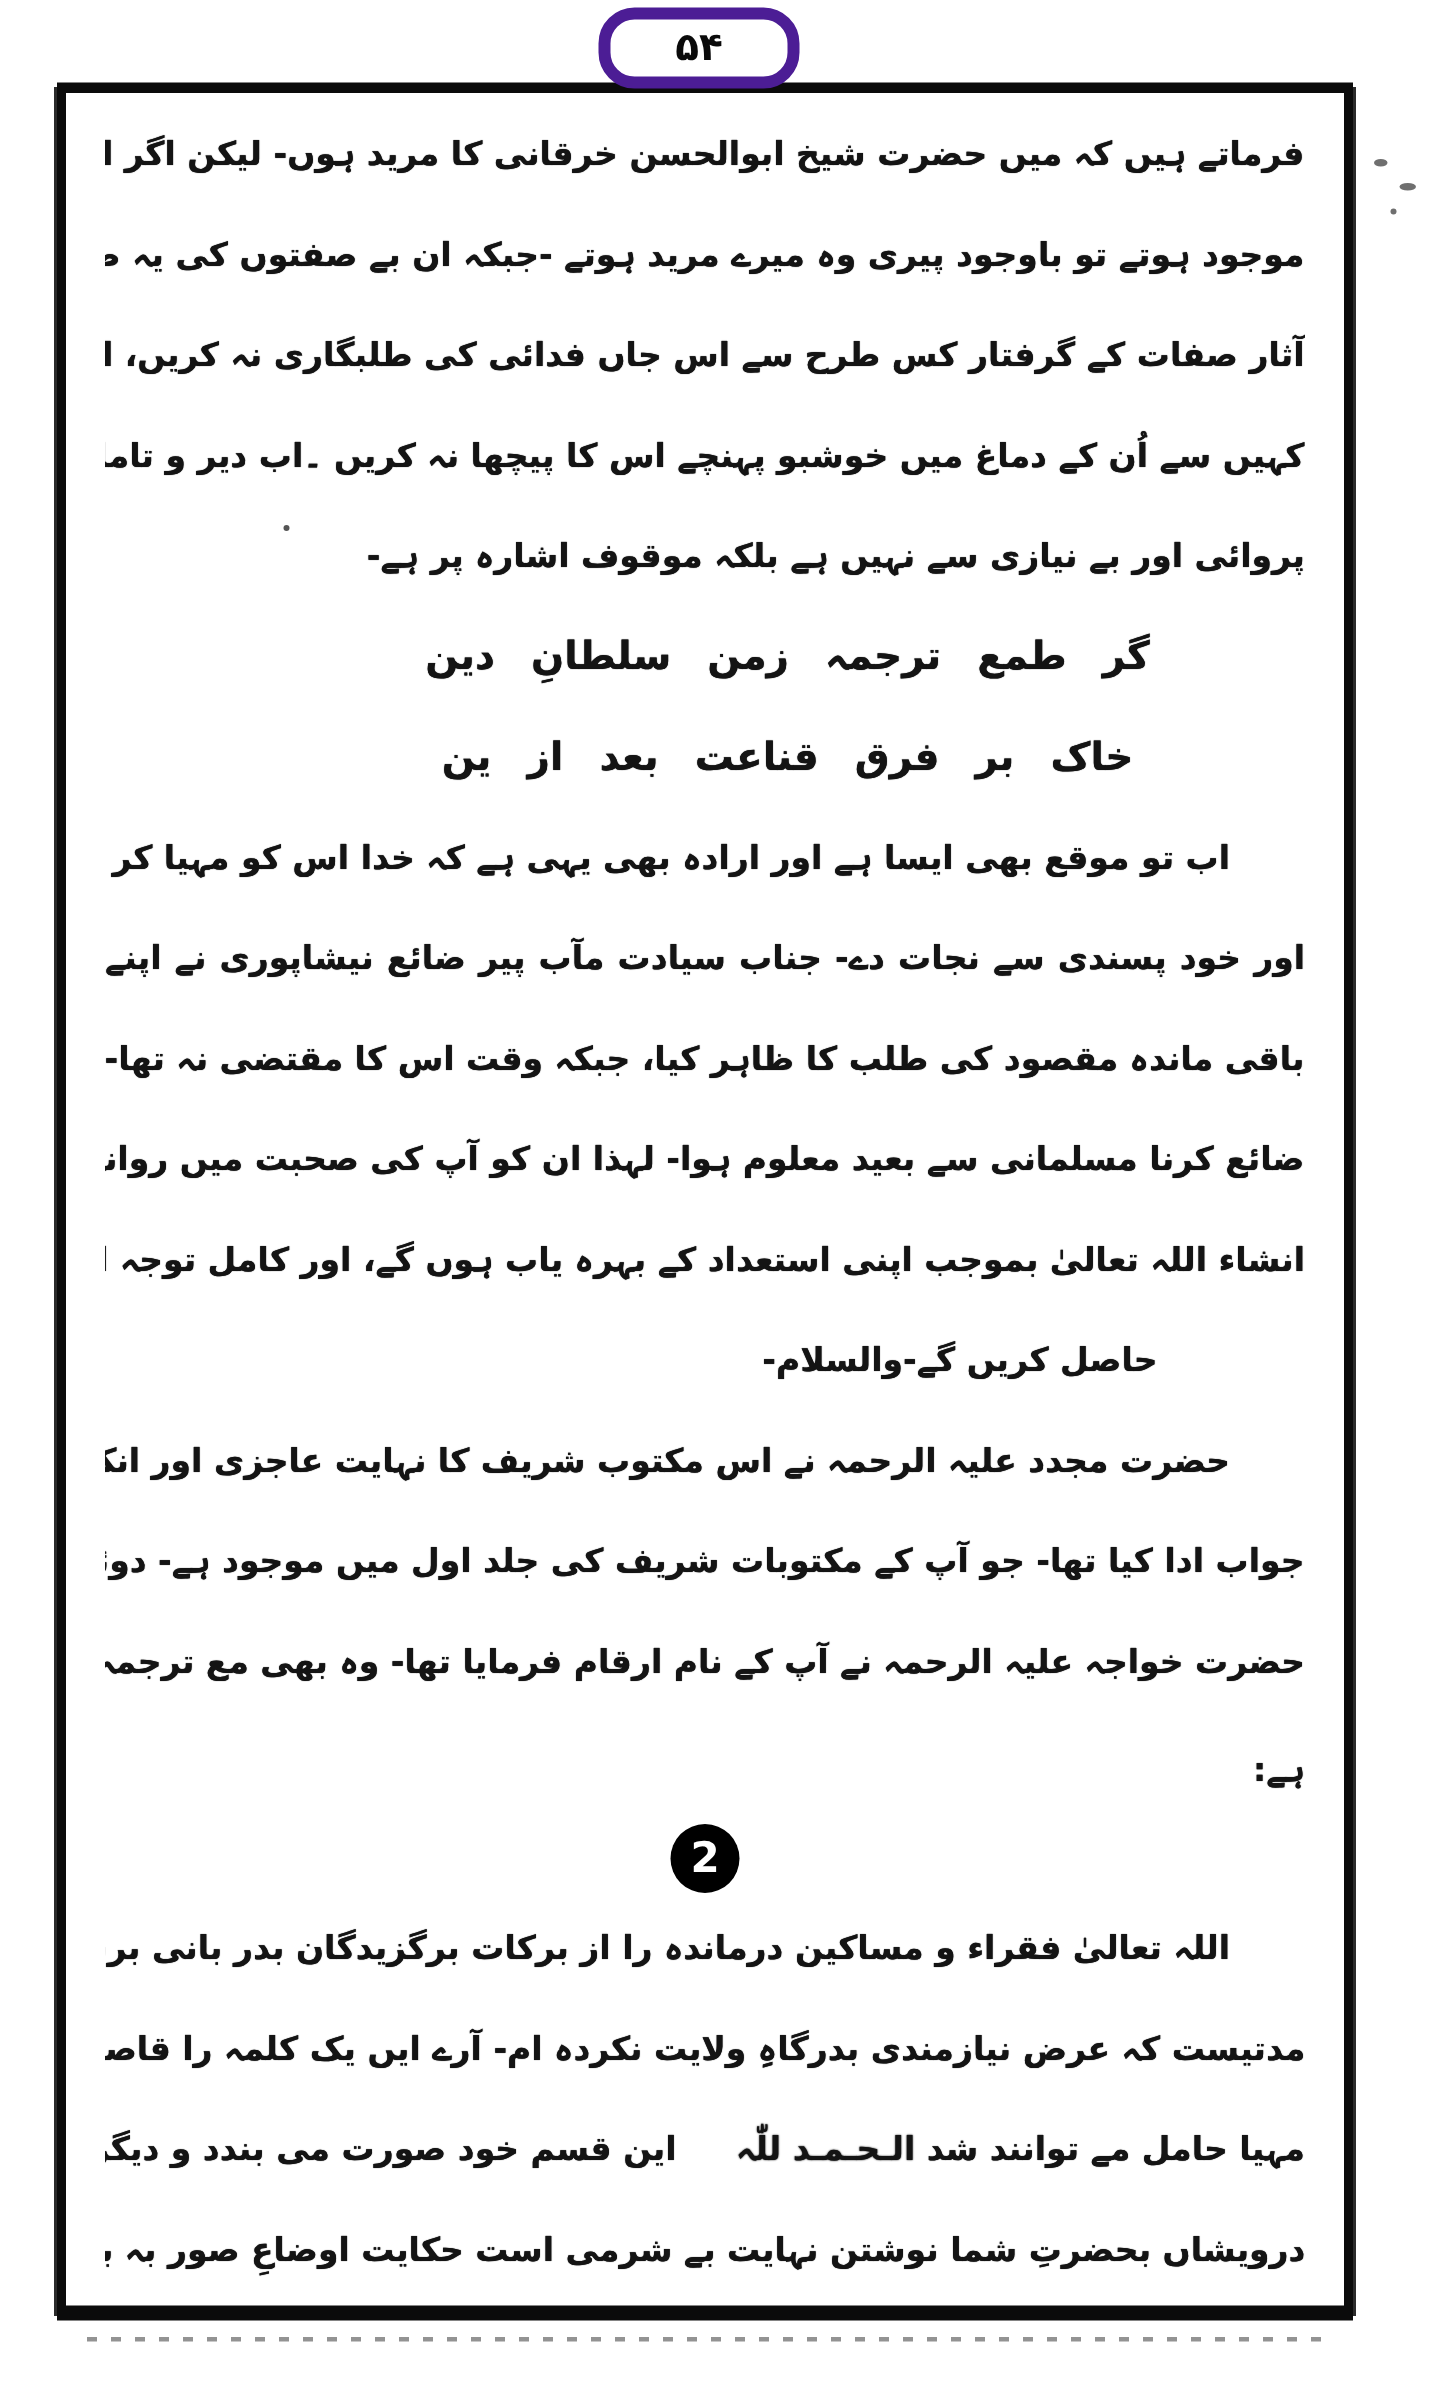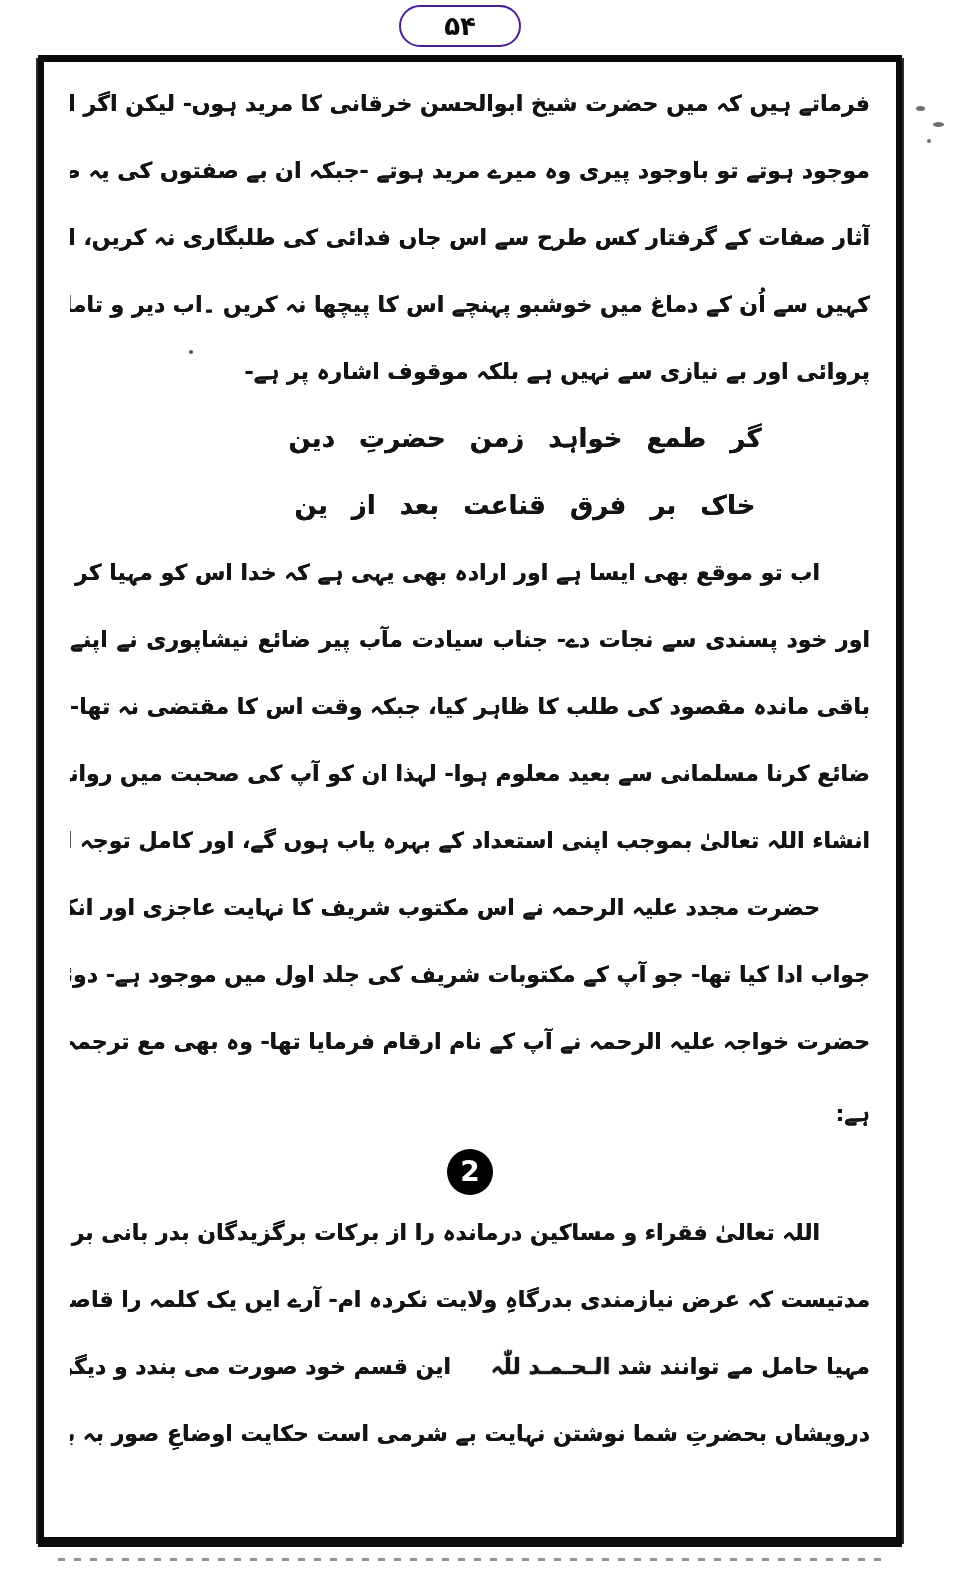--- a/index.html
+++ b/index.html
@@ -8,21 +8,21 @@
     background:#ffffff;
     font-family:"DejaVu Sans",sans-serif;
     position:relative;
     overflow:hidden;
     color:#111;
   }
   
   .page-badge{
     position:absolute;top:5px;left:399px;
     width:118px;height:38px;
-    border:2px solid #4c1d95;
+    border:8px solid #4c1d95;
     border-radius:24px;
     background:#fff;
     display:flex;align-items:center;justify-content:center;
     font-size:26px;font-weight:bold;color:#0a0a0a;
     z-index:3;
   }
   
   .frame{
     position:absolute;
     left:38px;top:55px;
@@ -98,28 +98,29 @@
 
 <div class="frame">
   <div class="text-col">
 
     <div class="ln j">فرماتے ہیں کہ میں حضرت شیخ ابوالحسن خرقانی کا مرید ہوں- لیکن اگر اس وقت وہ</div>
     <div class="ln j">موجود ہوتے تو باوجود پیری وہ میرے مرید ہوتے -جبکہ ان بے صفتوں کی یہ صفت ہو</div>
     <div class="ln j">آثار صفات کے گرفتار کس طرح سے اس جاں فدائی کی طلبگاری نہ کریں، اور جہاں</div>
     <div class="ln j">کہیں سے اُن کے دماغ میں خوشبو پہنچے اس کا پیچھا نہ کریں ۔اب دیر و تامل ہمارا بے</div>
     <div class="ln start">پروائی اور بے نیازی سے نہیں ہے بلکہ موقوف اشارہ پر ہے-</div>
 
-    <div class="ln couplet">گر طمع خواہد زمن حضرتِ دین</div>
+    <div class="ln couplet">گر طمع ترجمہ زمن سلطانِ دین</div>
     <div class="ln couplet">خاک بر فرق قناعت بعد از ین</div>
 
     <div class="ln j indent">اب تو موقع بھی ایسا ہے اور ارادہ بھی یہی ہے کہ خدا اس کو مہیا کر دے- اور غرور</div>
     <div class="ln j">اور خود پسندی سے نجات دے- جناب سیادت مآب پیر ضائع نیشاپوری نے اپنے</div>
     <div class="ln j">باقی ماندہ مقصود کی طلب کا ظاہر کیا، جبکہ وقت اس کا مقتضی نہ تھا- ان کے اوقات کا</div>
     <div class="ln j">ضائع کرنا مسلمانی سے بعید معلوم ہوا- لہذا ان کو آپ کی صحبت میں روانہ کیا گیا-</div>
     <div class="ln j">انشاء اللہ تعالیٰ بموجب اپنی استعداد کے بہرہ یاب ہوں گے، اور کامل توجہ اور مہربانی</div>
+    <div class="ln c-left">حاصل کریں گے-والسلام-</div>
 
     <div class="ln j indent">حضرت مجدد علیہ الرحمہ نے اس مکتوب شریف کا نہایت عاجزی اور انکساری سے</div>
     <div class="ln j">جواب ادا کیا تھا- جو آپ کے مکتوبات شریف کی جلد اول میں موجود ہے- دوئم خط کئی ماہ کے بعد</div>
     <div class="ln j">حضرت خواجہ علیہ الرحمہ نے آپ کے نام ارقام فرمایا تھا- وہ بھی مع ترجمہ ذیل میں درج کیا جاتا</div>
 
     <div class="ln heh-row">ہے:</div>
 
     <div class="marker-row">
       <span class="section-circle">2</span>
     </div>

